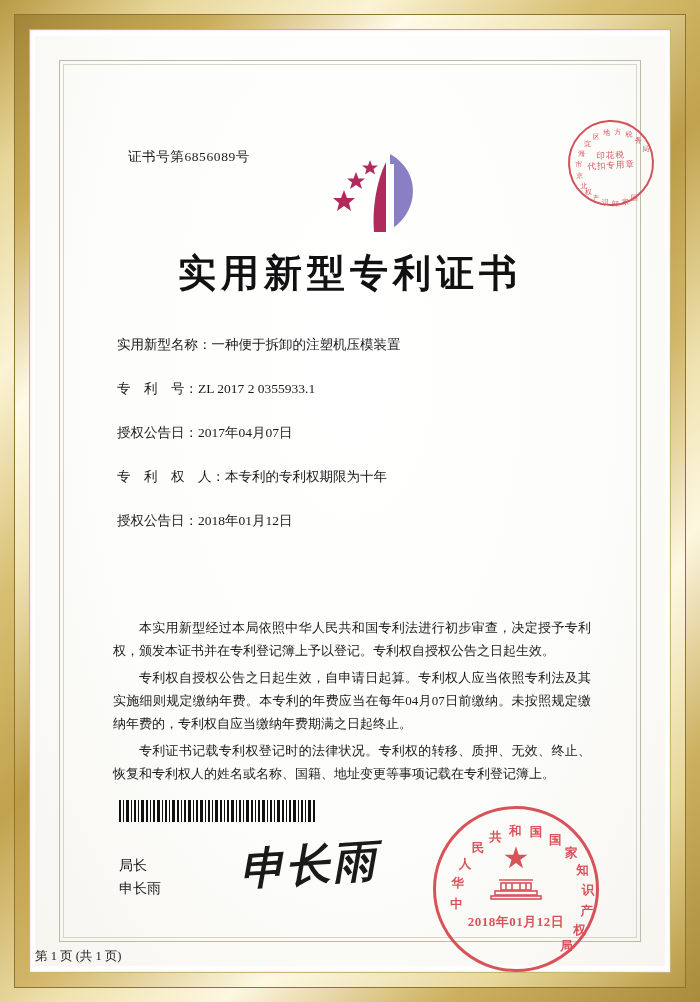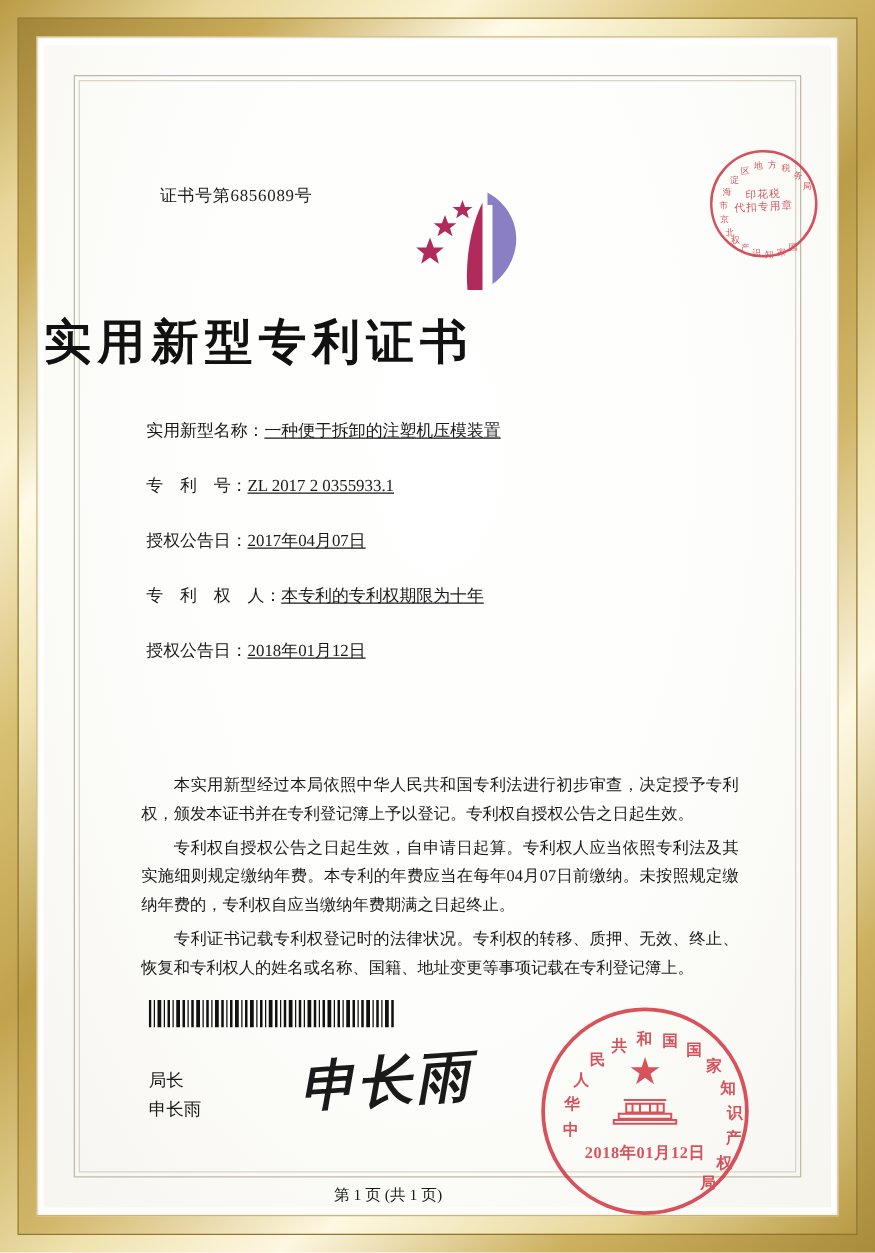--- a/index.html
+++ b/index.html
@@ -117,21 +117,21 @@
     font-size: 8.5px;
     line-height: 10px;
     letter-spacing: 1px;
   }
 
   
   .main-title {
     position: absolute;
     left: 0; top: 212px;
     width: 630px;
-    text-align: left;
+    text-align: center;
     font-size: 38px;
     font-weight: bold;
     letter-spacing: 5px;
     color: #111;
     font-family: "Liberation Serif", serif;
   }
 
   
   .fields {
     position: absolute;
@@ -146,21 +146,20 @@
     font-family: "Liberation Serif", serif;
   }
   .field-label {
     display: inline-block;
     color: #1a1a1a;
     text-align: right;
   }
   .field-value {
     display: inline-block;
     color: #1a1a1a;
-    text-decoration: underline;
   }
 
   
   .paragraphs {
     position: absolute;
     left: 78px; top: 580px;
     width: 478px;
     font-size: 13px;
     line-height: 23px;
     color: #1a1a1a;
@@ -241,21 +240,20 @@
     font-weight: bold;
     color: #d2353f;
     letter-spacing: .5px;
   }
 
   
   .page-footer {
     position: absolute;
     left: 0; top: 912px;
     width: 551px;
-    text-align: center;
     font-size: 12.5px;
     color: #1a1a1a;
   }
 </style>
 </head>
 <body>
 
 <div class="frame-outer">
   <div class="frame-inner-bevel"></div>
   <div class="frame-mat"></div>

